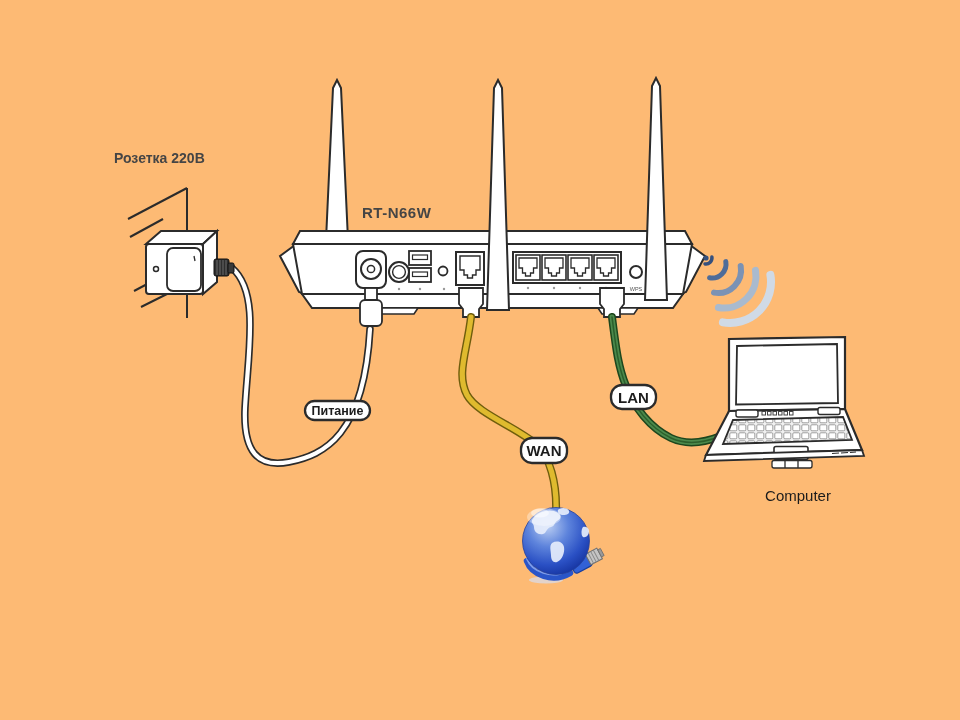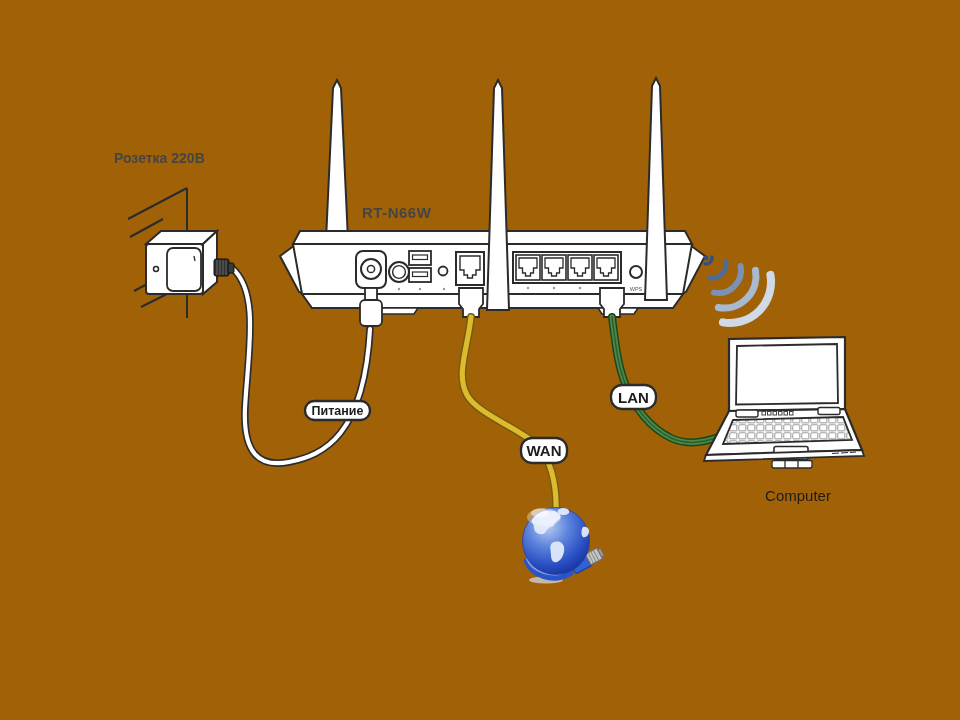--- a/index.html
+++ b/index.html
@@ -1,16 +1,16 @@
 <!DOCTYPE html>
 <html><head>
 <meta charset="utf-8">
 <style>
   html,body{margin:0;padding:0;background:#ffffff;}
-  .stage{position:relative;width:960px;height:720px;background:#a16207;overflow:hidden;
+  .stage{position:relative;width:960px;height:720px;background:#fdba74;overflow:hidden;
          font-family:"Liberation Sans",sans-serif;}
   .stage svg{position:absolute;left:0;top:0;display:block;}
   text{font-family:"Liberation Sans","DejaVu Sans",sans-serif;}
 </style>
 </head>
 <body>
 
 <div class="stage">
 <svg width="960" height="720" viewBox="0 0 960 720">
   <defs>

